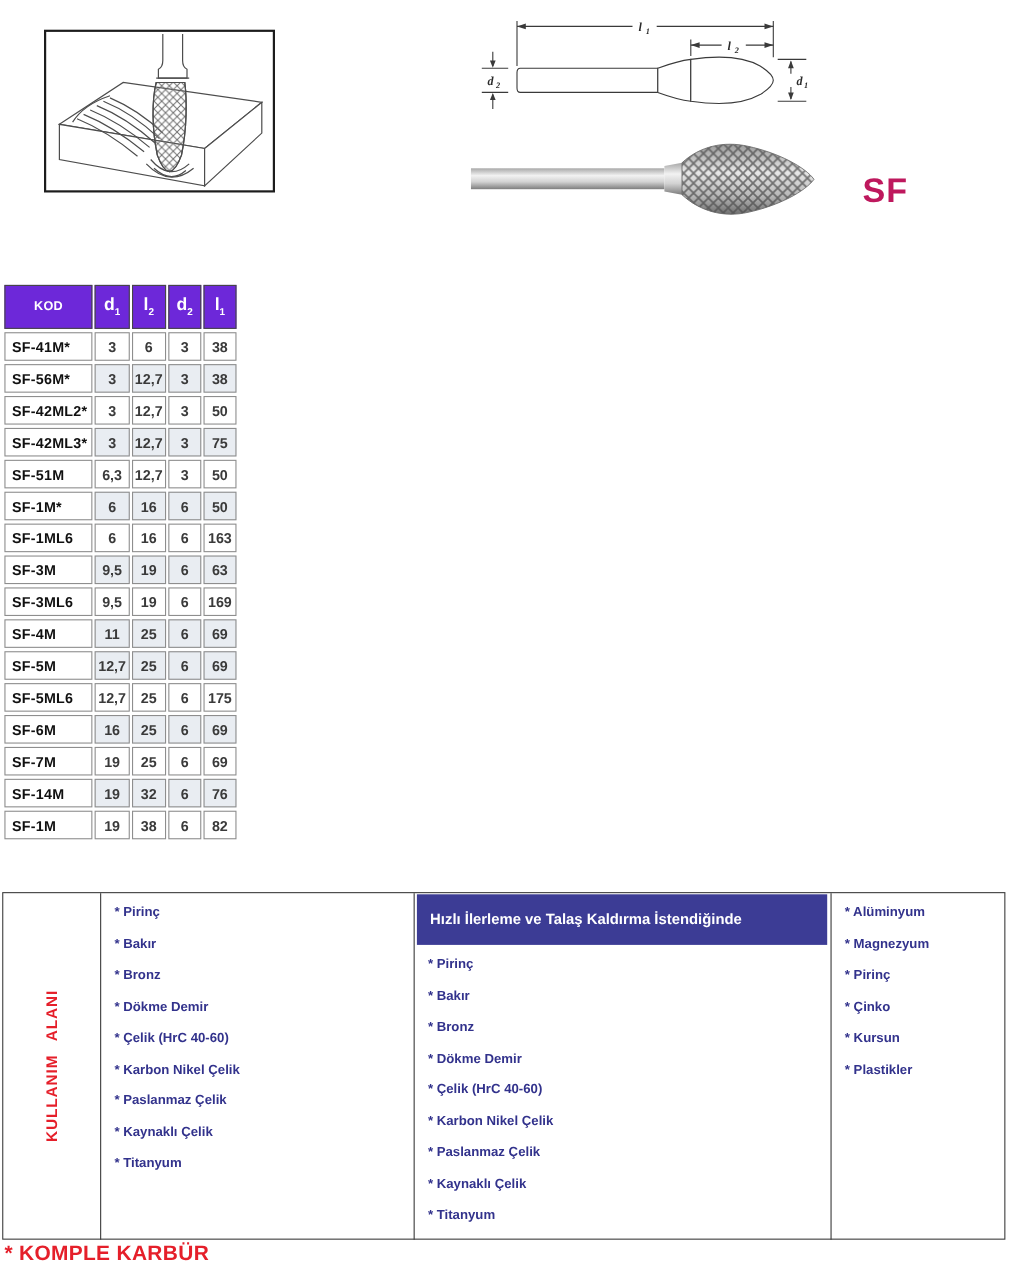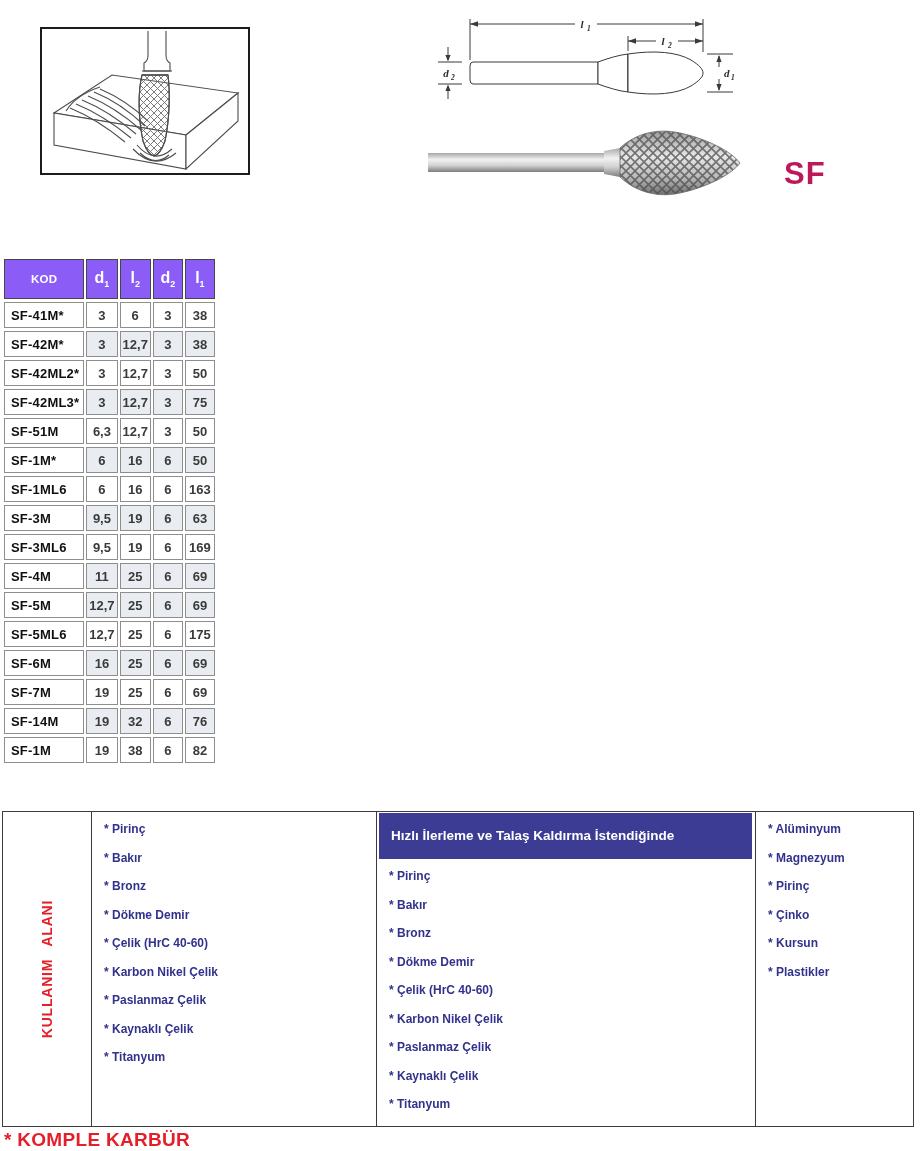--- a/index.html
+++ b/index.html
@@ -12,21 +12,21 @@
   .illus-box{position:absolute;left:40px;top:27px;width:206px;height:144px;border:2px solid #1c1c1c;background:#fff;}
   
   .diagram{position:absolute;left:435px;top:14px;width:300px;height:108px;}
   
   .photo{position:absolute;left:428px;top:126px;width:320px;height:88px;}
   .sf-label{position:absolute;left:752px;top:156px;font-size:31px;font-weight:700;color:#be185d;letter-spacing:1px;margin-left:32px;}
   
   .spec-wrap{position:absolute;left:2px;top:256px;}
   table.spec{border-collapse:separate;border-spacing:2px 3px;background:#fff;}
   table.spec th{
-    background:#8b5cf6;color:#fff;border:1px solid #464646;
+    background:#6d28d9;color:#fff;border:1px solid #464646;
     height:38px;font-size:16px;font-weight:700;text-align:center;vertical-align:middle;padding:0 4px;
   }
   table.spec th.txt{font-size:11.5px;letter-spacing:.3px;}
   table.spec th sub{font-size:9px;}
   table.spec td{
     height:26px;box-sizing:border-box;border:1px solid #8e8e8e;
     font-weight:700;font-size:13px;vertical-align:middle;background:#fff;
   }
   td.code{background:#f7eedd;text-align:left;padding:0 4px 0 6px;min-width:74px;color:#101010;font-size:12.5px;letter-spacing:.2px;}
   td.val{min-width:30px;width:30px;text-align:center;color:#3a3a3a;padding:0 2px;}
@@ -185,21 +185,21 @@
       </thead>
     <tbody>
         <tr>
           <td class="code">SF-41M*</td>
           <td class="val">3</td>
           <td class="val">6</td>
           <td class="val">3</td>
           <td class="val">38</td>
         </tr>
         <tr class="alt">
-          <td class="code">SF-42M*</td>
+          <td class="code">SF-56M*</td>
           <td class="val">3</td>
           <td class="val">12,7</td>
           <td class="val">3</td>
           <td class="val">38</td>
         </tr>
         <tr>
           <td class="code">SF-42ML2*</td>
           <td class="val">3</td>
           <td class="val">12,7</td>
           <td class="val">3</td>

